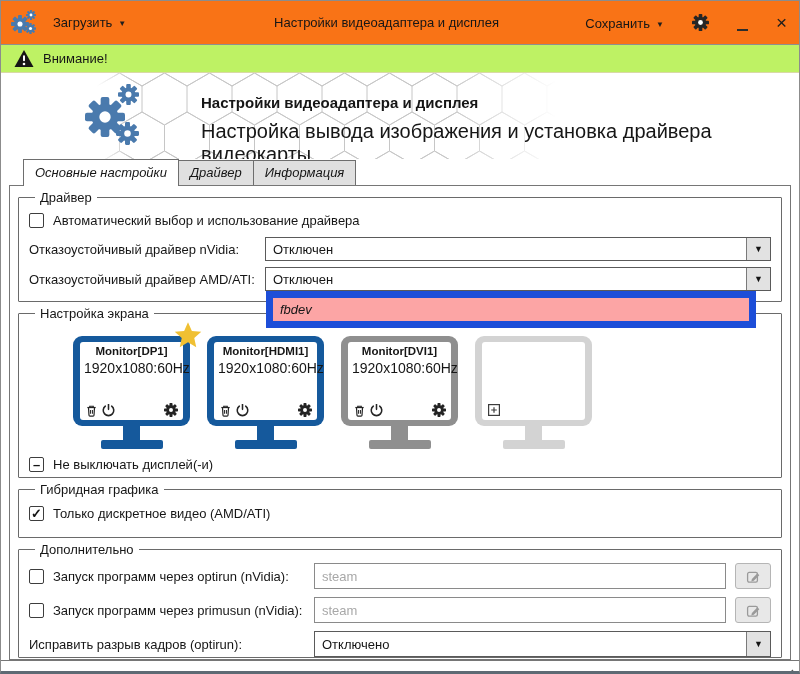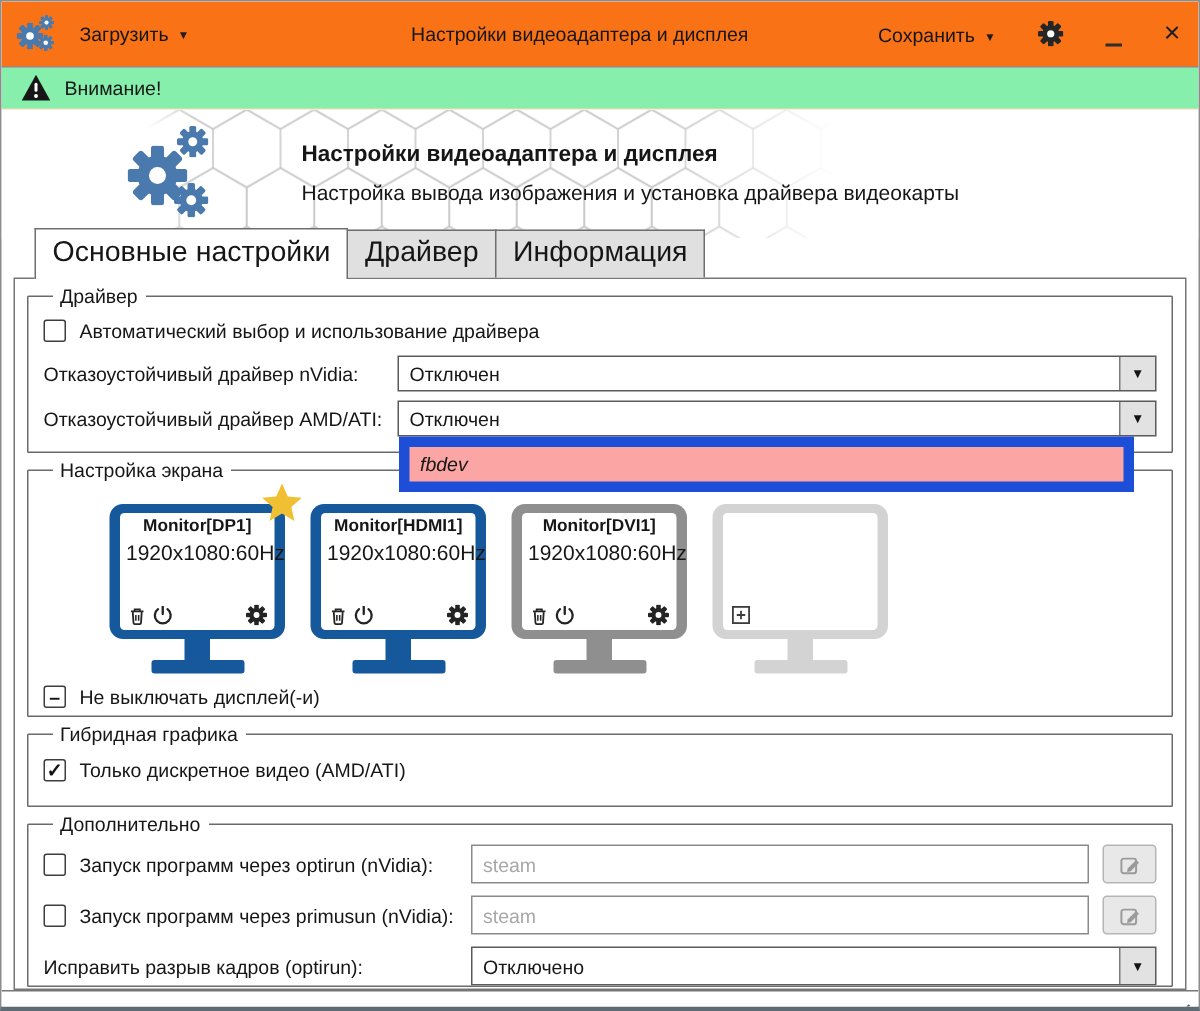--- a/index.html
+++ b/index.html
@@ -20,41 +20,41 @@
   .tb-btn { display:flex; align-items:center; gap:6px; font-size:13px; cursor:default; }
   .load { margin-left:14px; }
   .caret { font-size:8px; color:#1e1e1e; transform:translateY(1px); }
   .tb-title { position:absolute; left:50%; transform:translateX(-56%); font-size:13px; white-space:nowrap; }
   .tb-right { margin-left:auto; display:flex; align-items:flex-end; gap:28px; }
   .gearbtn { color:#262626; }
   .minbar { width:11px; height:2px; background:#2d2d2d; display:block; margin-top:5px; }
   .closex { font-size:19px; line-height:16px; color:#1d1d1d; }
 
   
-  .warnbar { height:28px; background:#86efac; border-bottom:1px solid #d9d9a6;
+  .warnbar { height:28px; background:#bef264; border-bottom:1px solid #d9d9a6;
     display:flex; align-items:center; gap:9px; padding:0 13px; }
   .warntext { font-size:13px; }
 
   
   .banner { height:86px; position:relative; background:#fff; overflow:hidden; }
   .hexbg { position:absolute; left:96px; top:0;
     -webkit-mask-image:linear-gradient(to right, transparent 0, #000 7%, #000 76%, transparent 100%);
     mask-image:linear-gradient(to right, transparent 0, #000 7%, #000 76%, transparent 100%); }
   .bannerlogo { position:absolute; left:84px; top:11px; width:66px; height:62px; color:#4a7aad; }
   .bannerlogo .g1{ position:absolute; left:0; top:13px; }
   .bannerlogo .g2{ position:absolute; left:33px; top:0; }
   .bannerlogo .g3{ position:absolute; left:31px; top:38px; }
   .bannertext { position:absolute; left:200px; top:21px; }
   .bannertext .t1 { font-size:15px; font-weight:600; }
-  .bannertext .t2 { font-size:14px; margin-top:9px; }
+  .bannertext .t2 { font-size:20px; margin-top:9px; }
 
   
   .tabstrip { height:26px; display:flex; align-items:flex-end; padding-left:22px; position:relative; z-index:3; }
-  .tab { font-size:19px; padding:4px 11px 5px; background:#e0e0e0; border:1px solid #6e6e6e;
-    border-bottom:none; margin-right:-1px; cursor:default; }
+  .tab { font-size:13px; padding:4px 11px 5px; background:#e0e0e0; border:1px solid #6e6e6e;
+    border-bottom:none; margin-right:-1px; cursor:default;font-style:italic; }
   .tab.active { background:#fff; position:relative; padding-top:5px; margin-bottom:-1px; padding-bottom:6px; z-index:4; }
 
   
   .tabpage { position:relative; margin:0 8px; height:475px; border:1px solid #767676;
     background:#fff; padding:2px 6px; z-index:1; }
   fieldset { border:1px solid #6a6a6a; border-radius:1px; margin:4px 2px 0; padding:0 10px 6px; }
   legend { font-size:13px; padding:0 5px; margin-left:6px; }
   fieldset.fs-driver { height:112px; margin-top:2px; }
   fieldset.fs-screen { height:172px; }
   fieldset.fs-hybrid { height:56px; }

